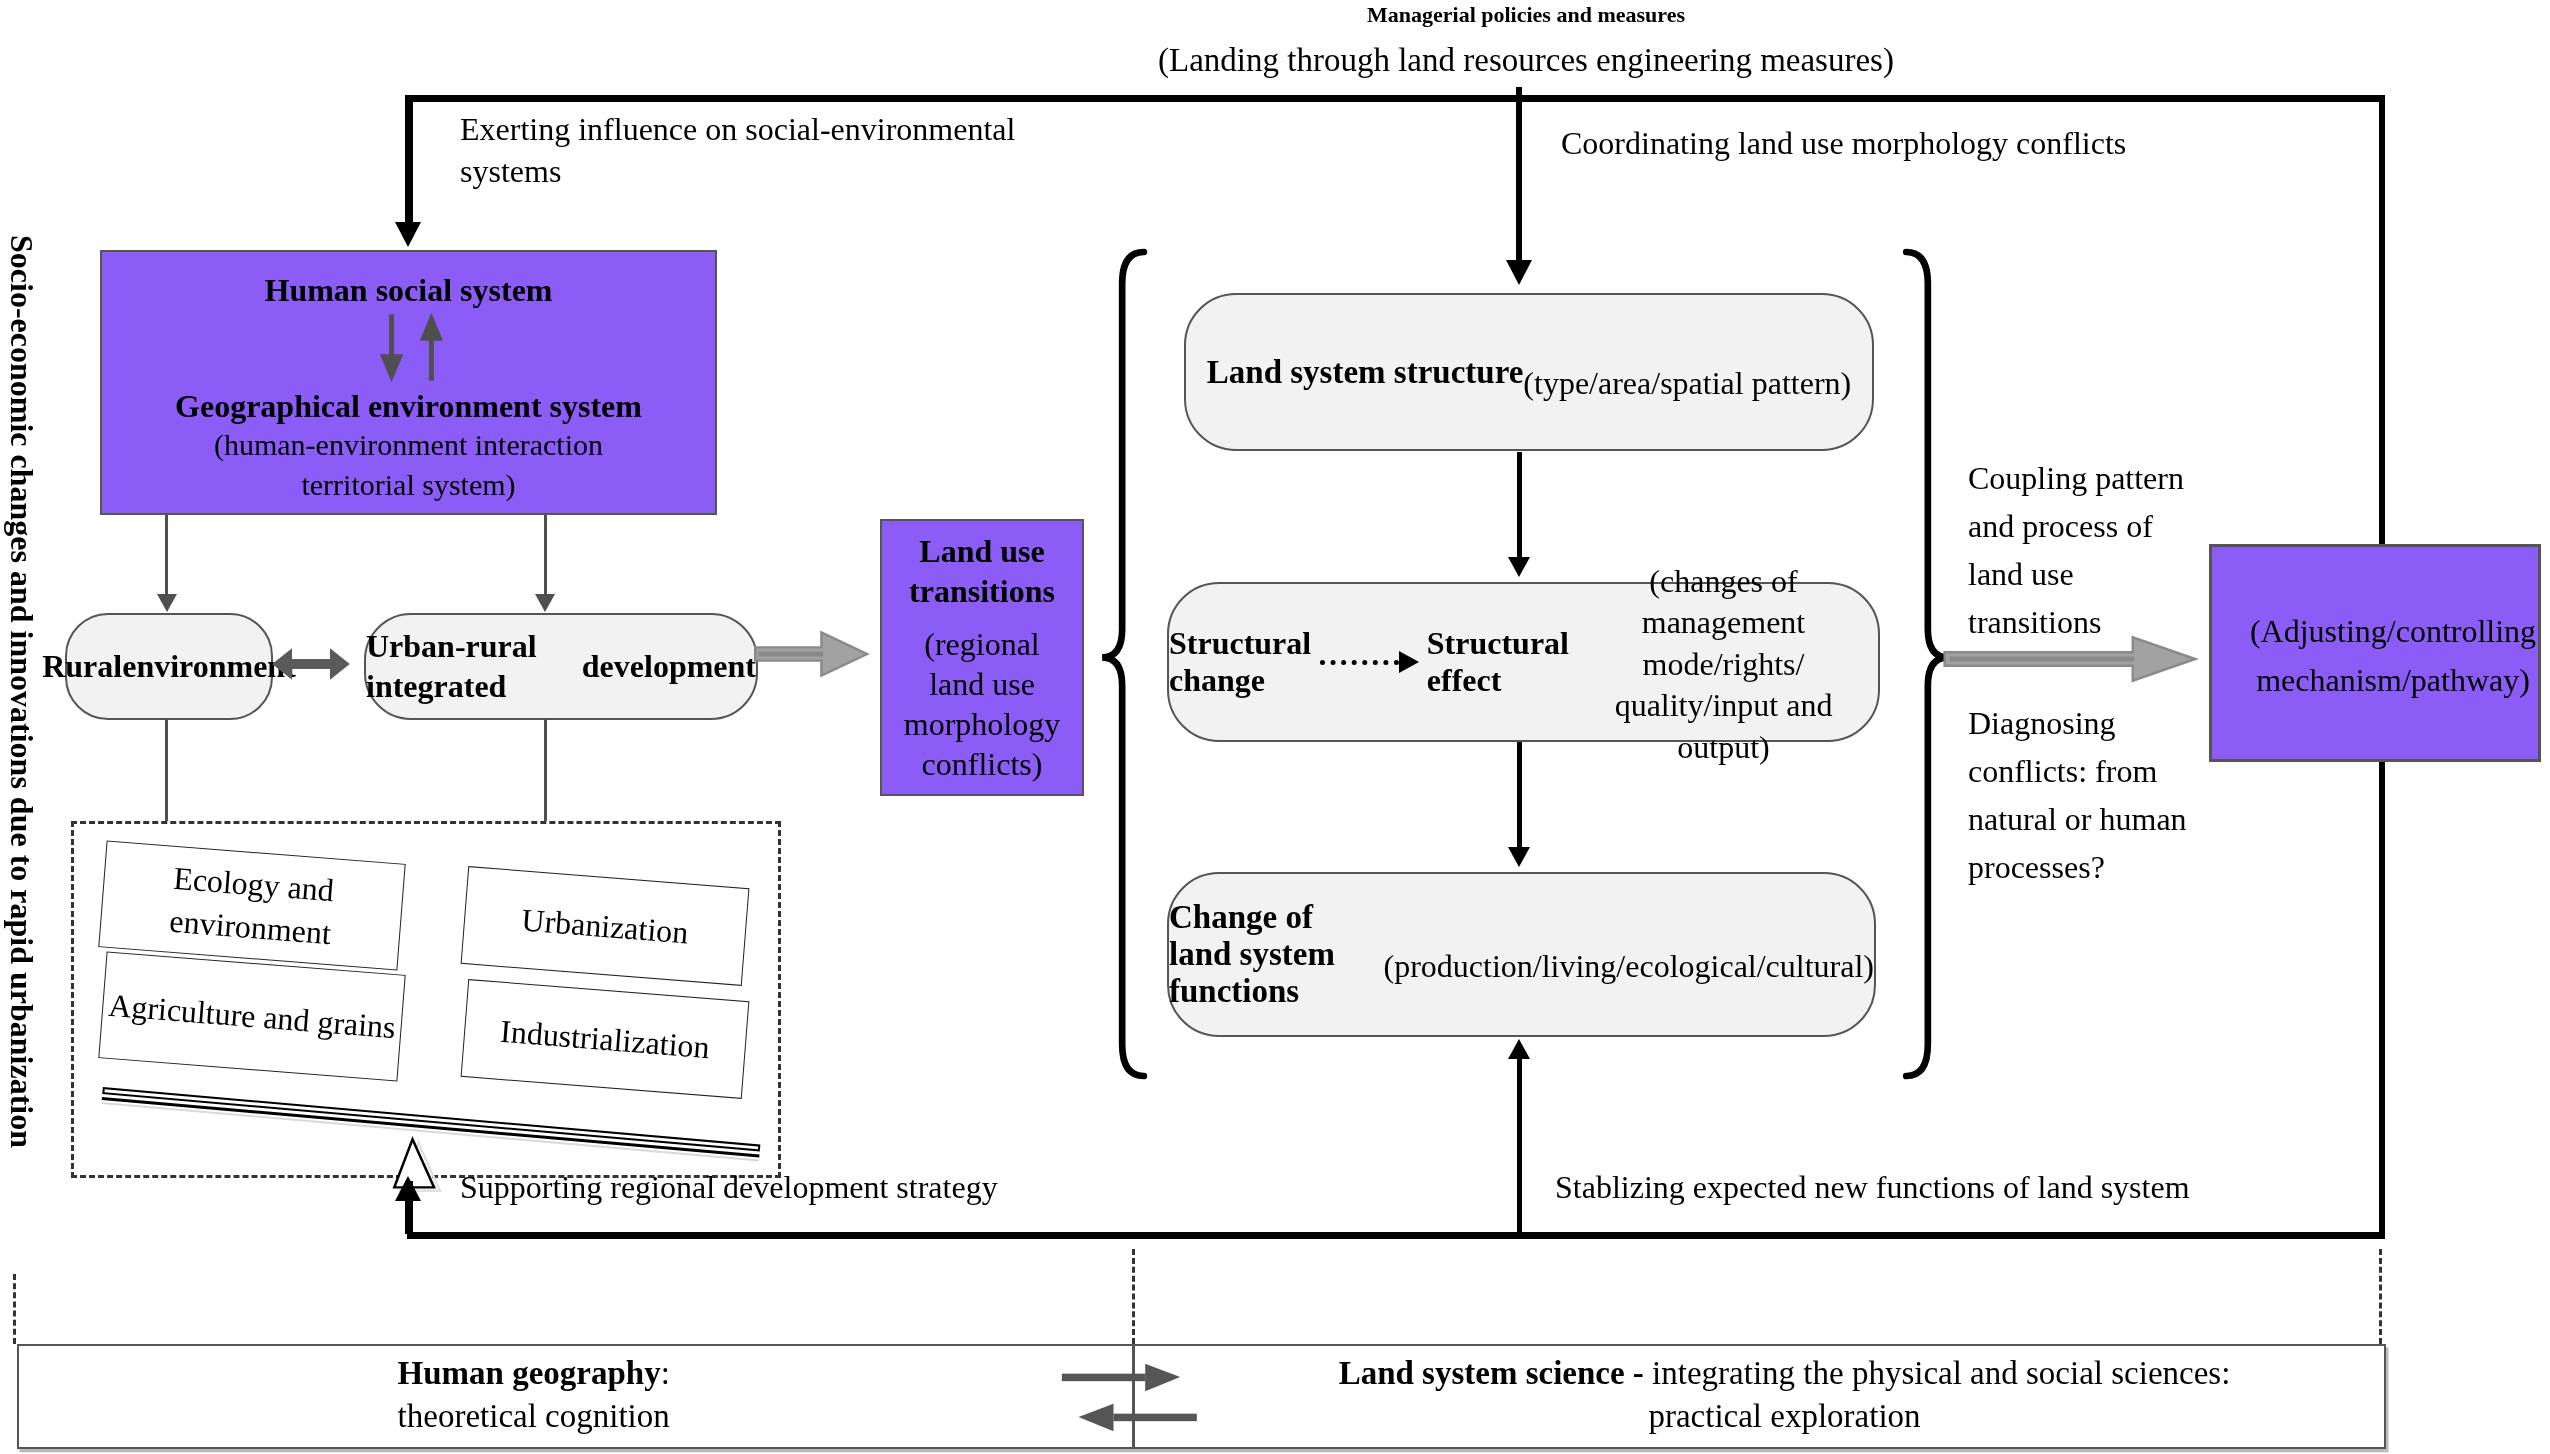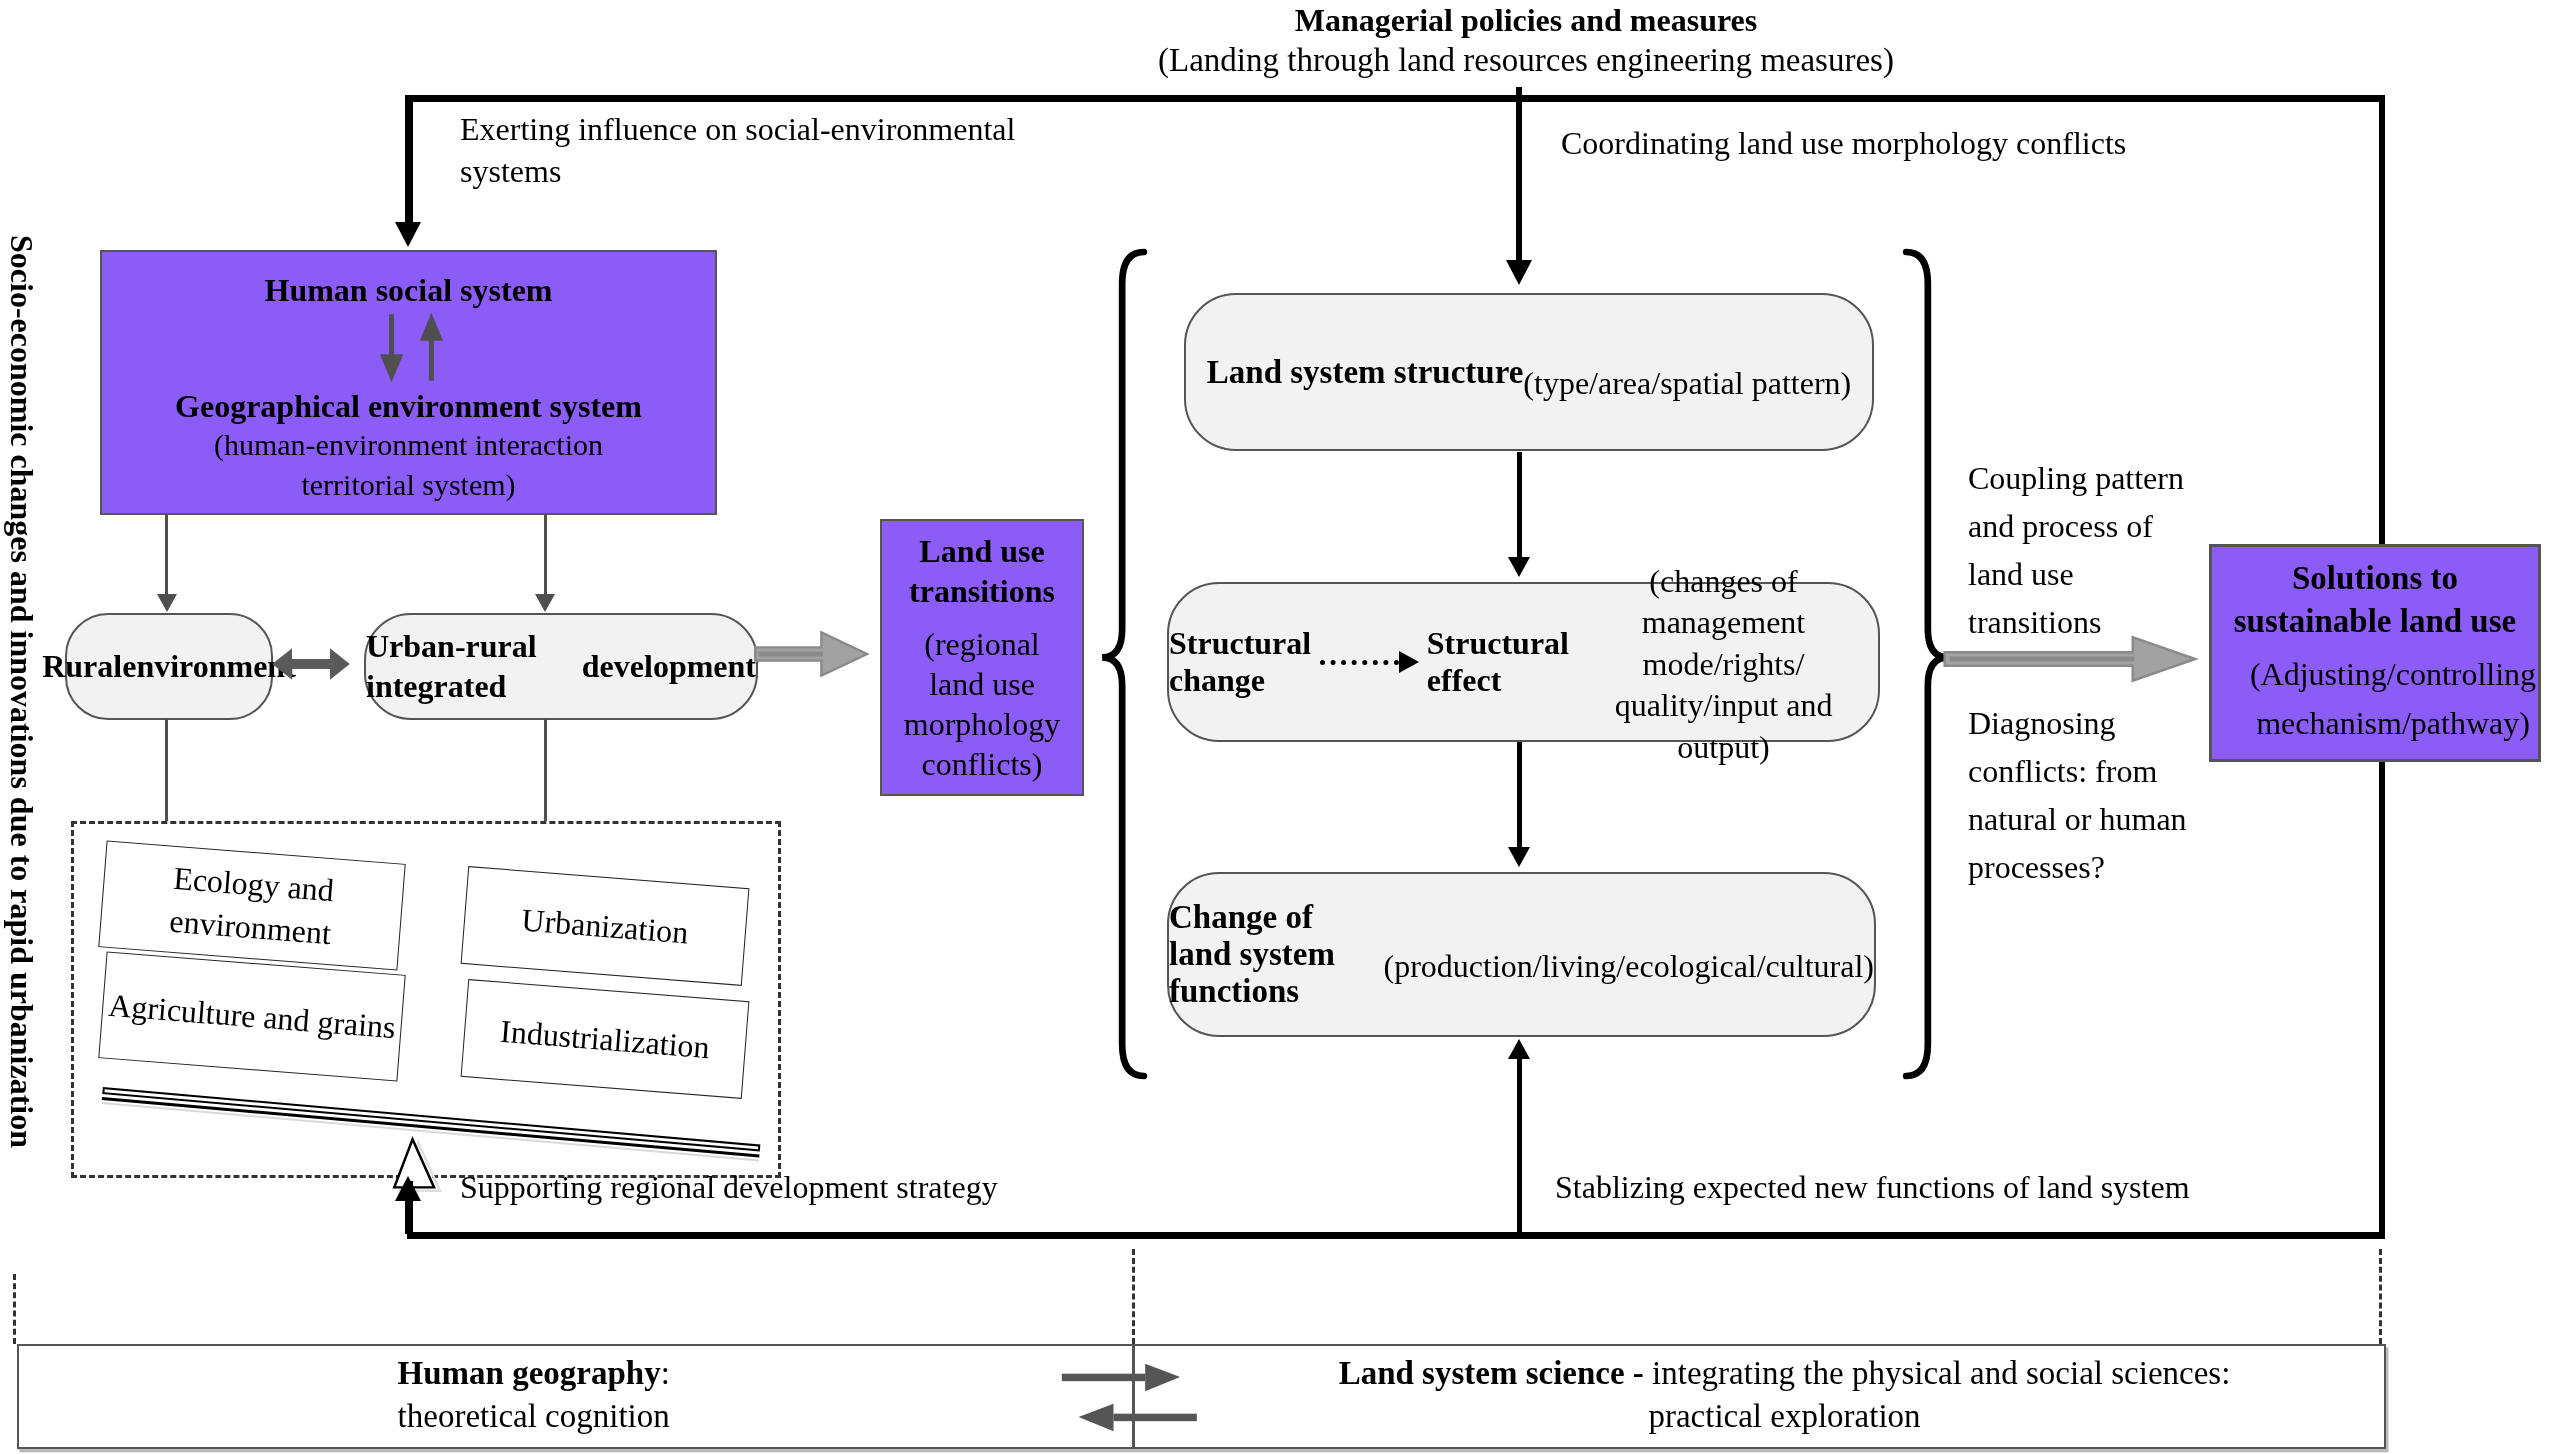--- a/index.html
+++ b/index.html
@@ -30,21 +30,21 @@
 </style>
 </head>
 <body>
 
 <div class="canvas">
 
   <div class="abs" style="left:0;top:133px;height:1117px;width:43px;display:flex;align-items:center;justify-content:center;">
     <div style="writing-mode:vertical-rl;font-weight:bold;font-size:32px;line-height:42px;white-space:nowrap;">Socio-economic changes and innovations due to rapid urbanization</div>
   </div>
 
-  <div class="abs ctr bold" style="left:1126px;top:1.7px;width:800px;font-size:32px;">Managerial policies and measures</div>
+  <div class="abs ctr bold" style="left:1126px;top:1.7px;width:800px;font-size:22px;">Managerial policies and measures</div>
   <div class="abs ctr" style="left:1084px;top:42px;width:884px;font-size:33px;">(Landing through land resources engineering measures)</div>
 
   <div class="hline" style="left:407px;top:95px;width:1978px;"></div>
   <div class="vline" style="left:2379px;top:95px;height:1144px;"></div>
   <div class="hline" style="left:407px;top:1232px;width:1978px;"></div>
 
   <div class="vline" style="left:405px;top:95px;height:130px;width:7.5px;"></div>
   <div class="ah-down" style="left:395px;top:222px;"></div>
   <div class="abs t38" style="left:460px;top:108px;">
     <div>Exerting influence on social-environmental</div>
@@ -182,24 +182,20 @@
   </svg>
 
   <div class="abs" style="left:1968px;top:699px;font-size:32px;line-height:1.5;">
     <div>Diagnosing</div>
     <div>conflicts: from</div>
     <div>natural or human</div>
     <div>processes?</div>
   </div>
 
   <div class="abs gbox ctr" style="left:2209px;top:544px;width:332px;height:218px;border-width:3.3px;display:flex;flex-direction:column;justify-content:center;">
-    <div class="bold" style="font-size:33px;line-height:1.3;">
-      <div>Solutions to</div>
-      <div>sustainable land use</div>
-    </div>
     <div style="font-size:32px;line-height:1.55;margin-top:6.7px;padding-left:36px;">
       <div>(Adjusting/controlling</div>
       <div>mechanism/pathway)</div>
     </div>
   </div>
 
   <div class="vline" style="left:405px;top:1181px;height:53px;width:7.5px;"></div>
   <div class="ah-up" style="left:395px;top:1176px;"></div>
   <div class="abs t38" style="left:460px;top:1166px;">Supporting regional development strategy</div>
   <div class="abs t38" style="left:1555px;top:1166px;">Stablizing expected new functions of land system</div>

